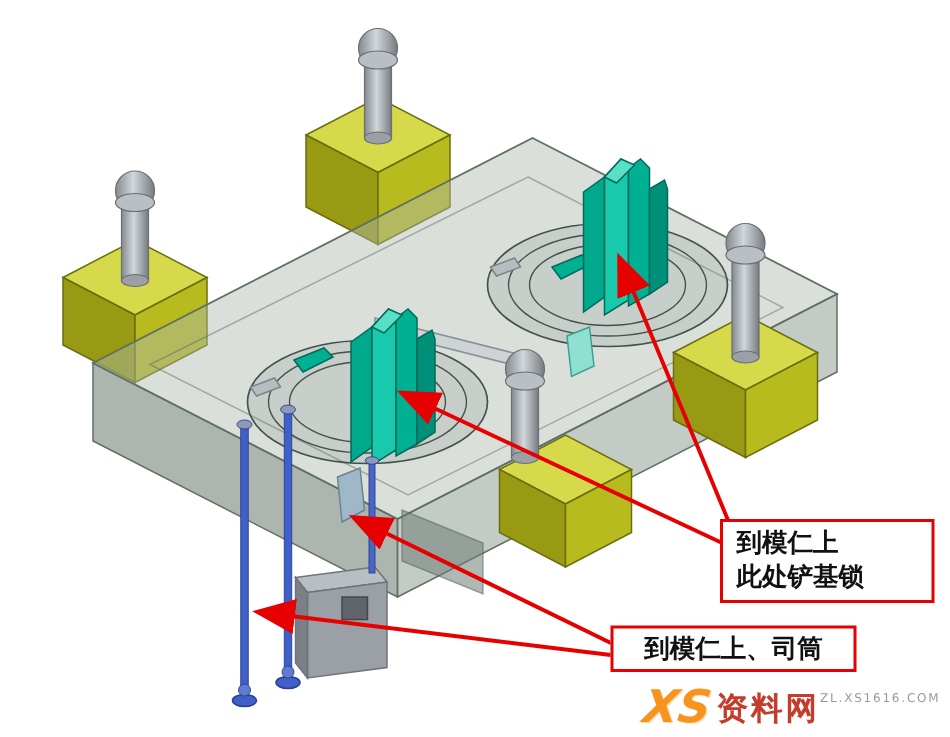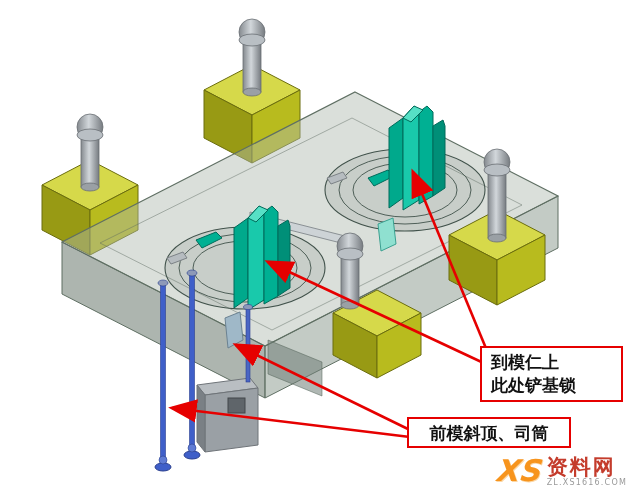--- a/index.html
+++ b/index.html
@@ -6,21 +6,21 @@
   body{font-family:"DejaVu Sans","Liberation Sans",sans-serif;}
   .stage{position:relative;width:633px;height:491px;background:#ffffff;overflow:hidden;}
   .scene{position:absolute;left:0;top:0;}
   .callout{position:absolute;background:#ffffff;border:2px solid #e60000;color:#111;
            font-weight:bold;font-size:17px;line-height:1.35;padding:3px 9px;box-sizing:border-box;}
   .callout-1{left:480px;top:346px;width:143px;height:56px;}
   .callout-2{left:407px;top:417px;width:164px;height:31px;text-align:center;}
   .watermark{position:absolute;right:6px;bottom:4px;display:flex;align-items:center;gap:4px;}
   .wm-logo{color:#f7941d;font-size:30px;font-weight:bold;font-style:italic;
            transform:skewX(-8deg);line-height:1;text-shadow:1px 1px 0 #fbd7a6;}
-  .wm-col{display:flex;flex-direction:column;align-items:flex-start;}
+  .wm-col{display:flex;flex-direction:row;align-items:flex-start;}
   .wm-name{color:#c43c2c;font-size:21px;font-weight:bold;line-height:1.05;letter-spacing:2px;}
   .wm-url{color:#9a9a9a;font-size:8px;letter-spacing:1.2px;}
 </style>
 </head>
 <body>
 
 <div class="stage">
 
   <svg class="scene" width="633" height="491" viewBox="0 0 633 491">
     <defs>
@@ -152,21 +152,21 @@
       <line x1="410" y1="437" x2="172" y2="408" marker-end="url(#ah)"></line>
     </g>
   </svg>
 
   <div class="callout callout-1">
     <div>到模仁上</div>
     <div>此处铲基锁</div>
   </div>
 
   <div class="callout callout-2">
-    <span>前模斜顶、司筒</span>
+    <span>到模仁上、司筒</span>
   </div>
 
   <div class="watermark">
     <span class="wm-logo">XS</span>
     <span class="wm-col">
       <span class="wm-name">资料网</span>
       <span class="wm-url">ZL.XS1616.COM</span>
     </span>
   </div>
 

